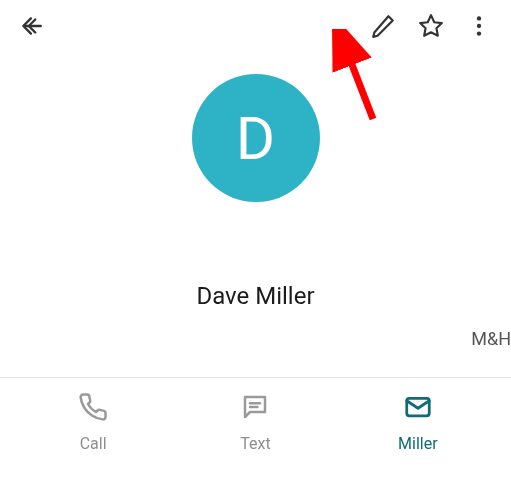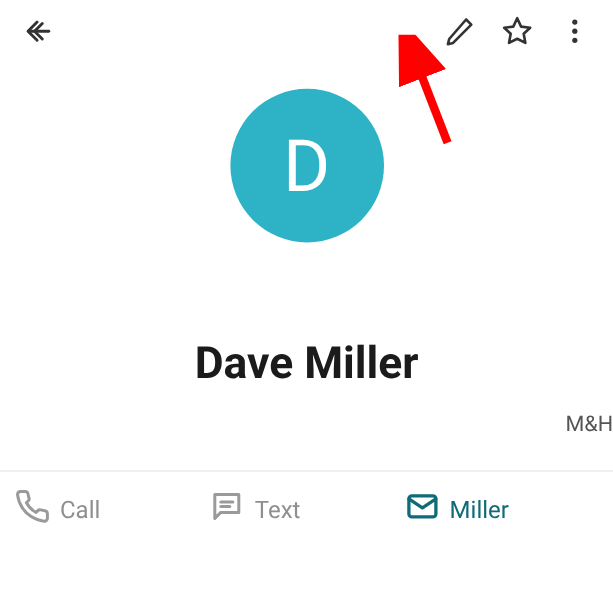--- a/index.html
+++ b/index.html
@@ -41,48 +41,49 @@
       display: flex;
       align-items: center;
       justify-content: center;
       color: #fff;
       font-size: 60px;
       font-weight: 400;
     }
     .name {
       text-align: center;
       margin-top: 80px;
-      font-size: 37px;
+      font-size: 24px;
       color: #1b1b1b;
-      font-weight: 700;
+      font-weight: 400;
     }
     .sub {
       text-align: right;
       margin-top: 18px;
       font-size: 18px;
       color: #555;
     }
     .divider {
       border: none;
       border-top: 1px solid #e5e5e5;
       margin-top: 28px;
     }
     .actions {
       display: flex;
       justify-content: space-around;
       padding: 14px 12px 18px;
     }
     .action {
       flex: 1;
       display: flex;
+      flex-direction: column;
       align-items: center;
       gap: 8px;
       cursor: pointer;
       color: #8f8f8f;
-      font-size: 20px;
+      font-size: 16px;
     }
     .action svg { width: 30px; height: 30px; }
     .action.active { color: #0f6b77; }
     .action.active svg { stroke: #0f6b77; }
     .arrow {
       position: absolute;
       left: 328px;
       top: 29px;
       pointer-events: none;
     }

